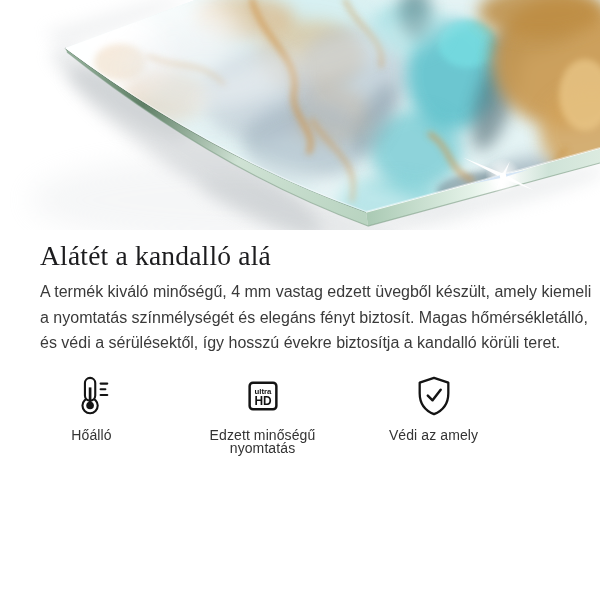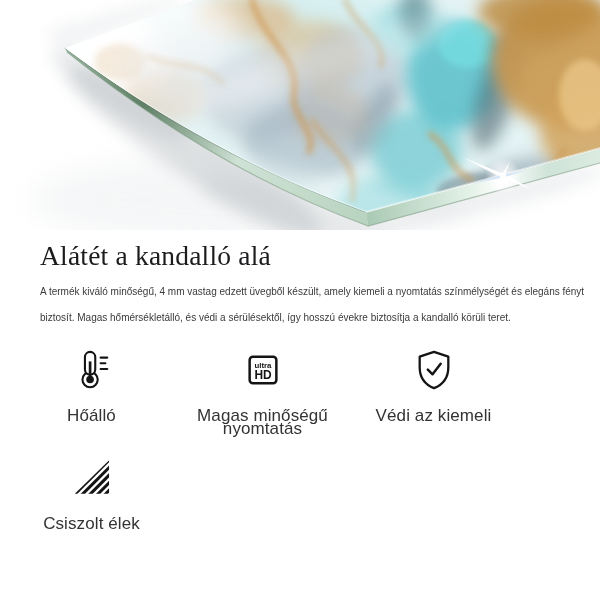--- a/index.html
+++ b/index.html
@@ -19,37 +19,37 @@
     font-family:"Liberation Serif",serif;
     font-weight:400;
     font-size:27.5px;
     line-height:35px;
     color:#1c1c1e;
     letter-spacing:.2px;
   }
   .desc{
     margin:6px 0 0;
     width:552px;
-    font-size:10px;
+    font-size:16px;
     line-height:25.5px;
     color:#3a3a3a;
   }
   
   .features{
     margin-top:19px;
     padding:0 6px;
     display:grid;
     grid-template-columns:repeat(3,1fr);
     row-gap:22px;
   }
   .feature{display:flex;flex-direction:column;align-items:center;}
   .ficon{width:42px;height:42px;}
   .flabel{
-    margin-top:18px;
-    font-size:17px;
+    margin-top:12px;
+    font-size:14px;
     line-height:13px;
     color:#333333;
     letter-spacing:.1px;
     text-align:center;
   }
   .icon-stroke{stroke:#141414;stroke-width:2.2;fill:none;stroke-linecap:round;stroke-linejoin:round;}
   .hd-text{font-family:"Liberation Sans",sans-serif;font-weight:700;fill:#141414;text-anchor:middle;}
 </style>
 </head>
 <body>
@@ -197,45 +197,28 @@
       </svg>
       <span class="flabel">Hőálló</span>
     </div>
 
     <div class="feature">
       <svg class="ficon" viewBox="0 0 44 44">
         <rect class="icon-stroke" x="8" y="8" width="28" height="28" rx="3.5" style="stroke-width:2.6"></rect>
         <text class="hd-text" x="22" y="19.5" font-size="8.2">ultra</text>
         <text class="hd-text" x="22" y="31.5" font-size="12.5" style="font-weight:800">HD</text>
       </svg>
-      <span class="flabel">Magas minőségű nyomtatás</span>
+      <span class="flabel">Edzett minőségű nyomtatás</span>
     </div>
 
     <div class="feature">
       <svg class="ficon" viewBox="0 0 44 44">
         <path class="icon-stroke" style="stroke-width:2.4" d="M22 3 L37 8 L37 19 C37 30.5 30.5 37.5 22 41 C13.5 37.5 7 30.5 7 19 L7 8 Z"></path>
         <path class="icon-stroke" style="stroke-width:2.6" d="M15.5 21.5 L20.5 26.5 L29 15.5"></path>
       </svg>
-      <span class="flabel">Védi az kiemeli</span>
+      <span class="flabel">Védi az amely</span>
     </div>
 
 
-    <div class="feature">
-      <svg class="ficon" viewBox="0 0 44 44">
-        <defs>
-          <clipPath id="triClip">
-              <path d="M4 38.5 L40 38.5 L40 3.5 Z"></path>
-            </clipPath>
-        </defs>
-        <g clip-path="url(#triClip)" stroke="#141414" stroke-width="3.2" stroke-linecap="butt">
-          <line x1="3" y1="40" x2="41" y2="2"></line>
-          <line x1="11" y1="40" x2="41" y2="10"></line>
-          <line x1="19" y1="40" x2="41" y2="18"></line>
-          <line x1="27" y1="40" x2="41" y2="26"></line>
-          <line x1="35" y1="40" x2="41" y2="34"></line>
-        </g>
-      </svg>
-      <span class="flabel">Csiszolt élek</span>
-    </div>
 
 
   </section>
 </div>
 
 </body></html>

